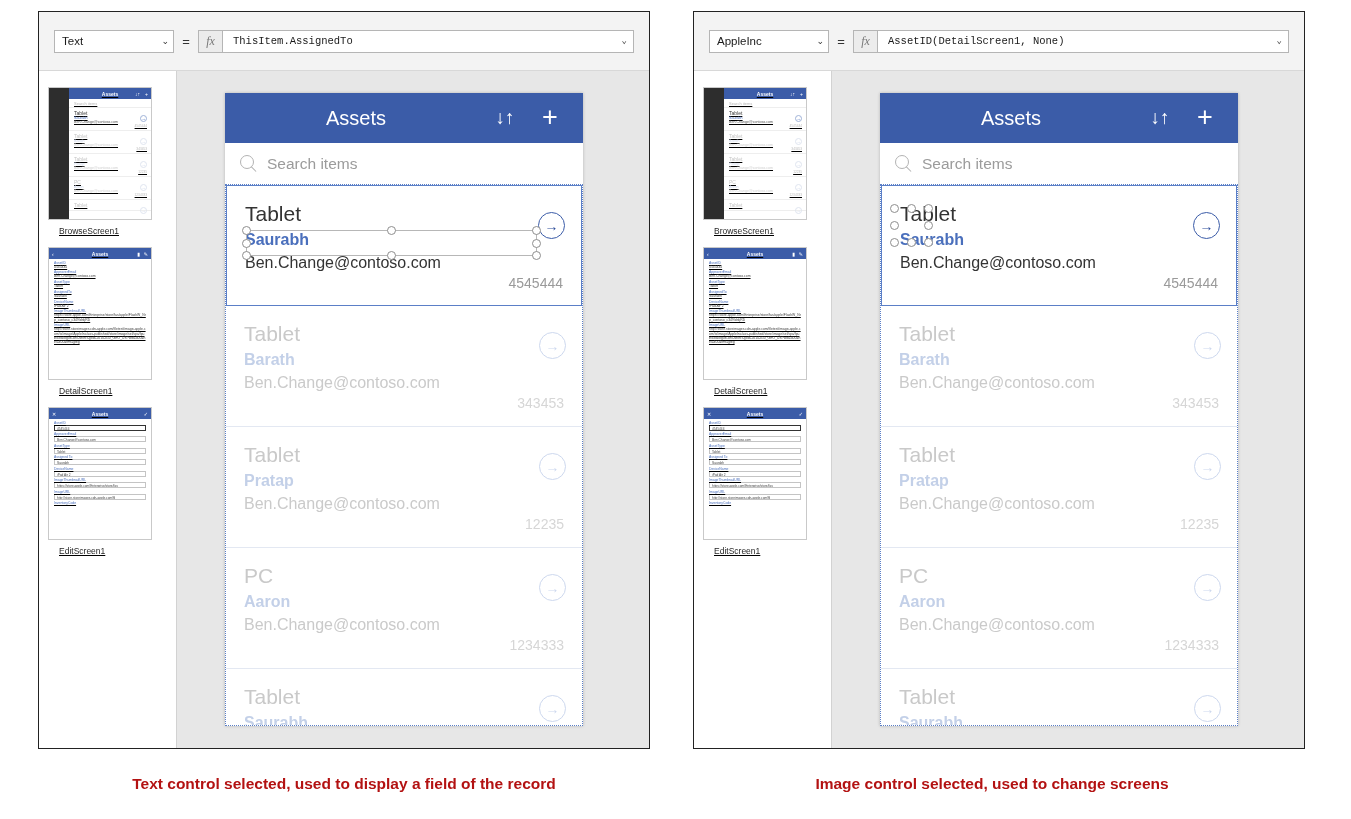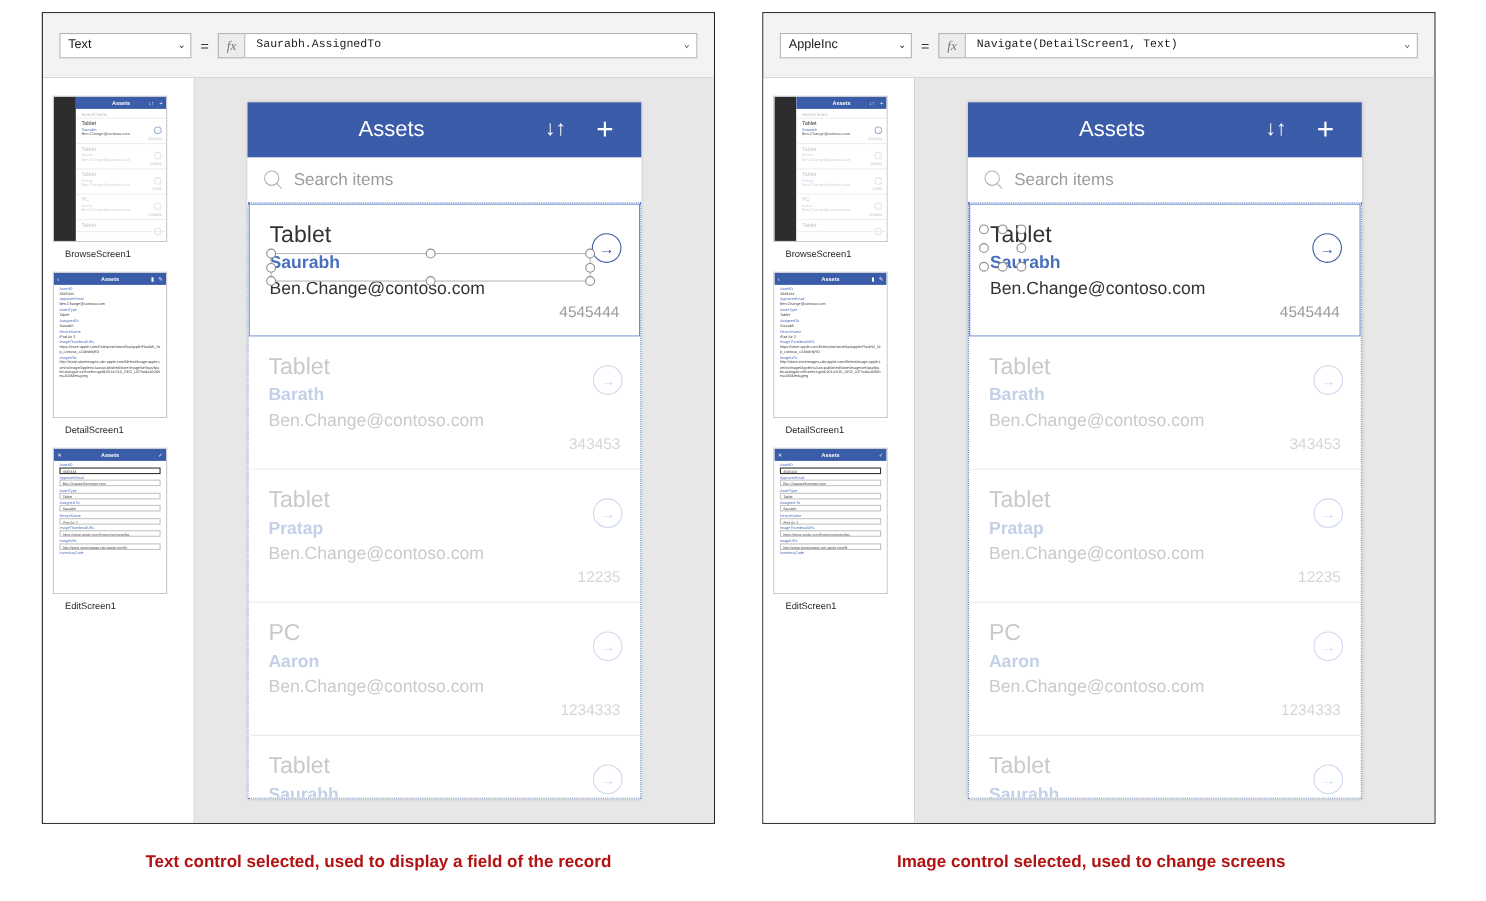--- a/index.html
+++ b/index.html
@@ -82,21 +82,21 @@
     padding-top: 16px;
     flex-shrink: 0;
   }
   .canvas {
     flex: 1;
     background: #e7e7e7;
     position: relative;
   }
 
   
-  .thumb-block { margin-bottom: 11px; }
+  .thumb-block { margin-bottom: 11px; text-decoration: underline; }
   .thumb {
     position: relative;
     width: 104px; height: 133px;
     margin-left: 9px;
     background: #ffffff;
     border: 1px solid #c9c9c9;
     overflow: hidden;
     display: flex;
   }
   .thumb-dots {
@@ -298,21 +298,21 @@
 <div class="panel" id="panel-left">
 
   <div class="formula-bar">
     <div class="prop-select">
       <span class="lbl">Text</span>
       <span class="chev">⌄</span>
     </div>
     <div class="equals">=</div>
     <div class="fx-box">fx</div>
     <div class="formula-input">
-      <span class="ftext">Saurabh.AssignedTo</span>
+      <span class="ftext">ThisItem.AssignedTo</span>
       <span class="chev">⌄</span>
     </div>
   </div>
 
   <div class="studio-body">
 
     <div class="thumb-rail">
 
       <div class="thumb-block">
         <div class="thumb">
@@ -526,21 +526,21 @@
 <div class="panel" id="panel-right">
 
   <div class="formula-bar">
     <div class="prop-select">
       <span class="lbl">AppleInc</span>
       <span class="chev">⌄</span>
     </div>
     <div class="equals">=</div>
     <div class="fx-box">fx</div>
     <div class="formula-input">
-      <span class="ftext">Navigate(DetailScreen1, Text)</span>
+      <span class="ftext">AssetID(DetailScreen1, None)</span>
       <span class="chev">⌄</span>
     </div>
   </div>
 
   <div class="studio-body">
 
     <div class="thumb-rail">
 
       <div class="thumb-block">
         <div class="thumb">

